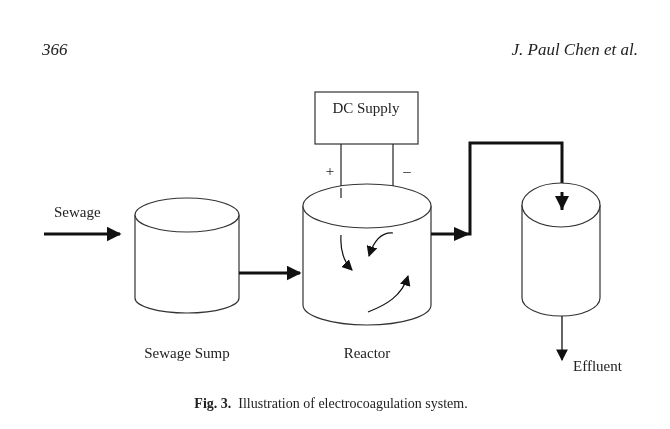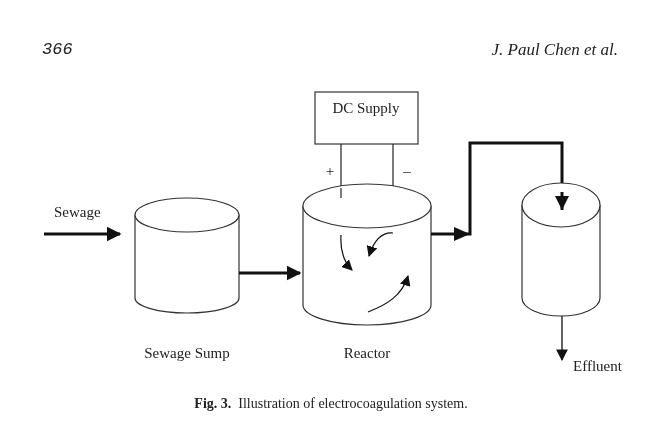--- a/index.html
+++ b/index.html
@@ -1,19 +1,19 @@
 <!DOCTYPE html>
 <html><head>
 <meta charset="utf-8">
 <style>
   html, body { margin: 0; padding: 0; background: #ffffff; }
   body { width: 670px; height: 429px; position: relative; overflow: hidden;
          font-family: "Liberation Serif", "DejaVu Serif", serif; color: #222; }
-  .page-num { position: absolute; left: 42px; top: 40px; font-size: 17px; font-style: italic; font-family: Liberation Mono, monospace; }
-  .running-head { position: absolute; right: 52px; top: 40px; font-size: 17px; font-style: italic; font-family: Liberation Serif, serif; }
+  .page-num { position: absolute; left: 42px; top: 40px; font-size: 17px; font-style: italic; }
+  .running-head { position: absolute; right: 32px; top: 40px; font-size: 17px; font-style: italic; font-family: Liberation Serif, serif; }
   svg.diagram { position: absolute; left: 0; top: 0; }
   .lbl { font-family: "Liberation Serif", "DejaVu Serif", serif; font-size: 15px; fill: #222; }
   .caption { position: absolute; left: 0; width: 662px; top: 396px; text-align: center; font-size: 14px; }
   .caption b { font-weight: bold; }
 </style>
 </head>
 <body>
 
 <div class="page-num">366</div>
 <div class="running-head">J. Paul Chen et al.</div>

